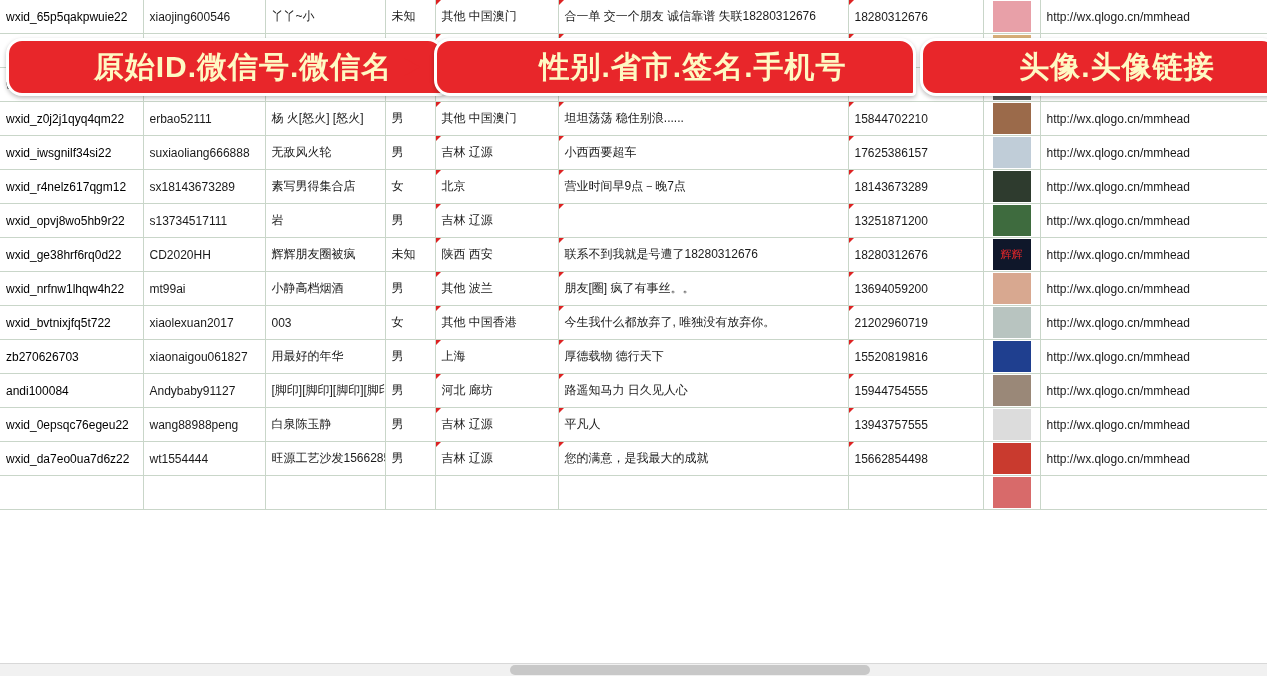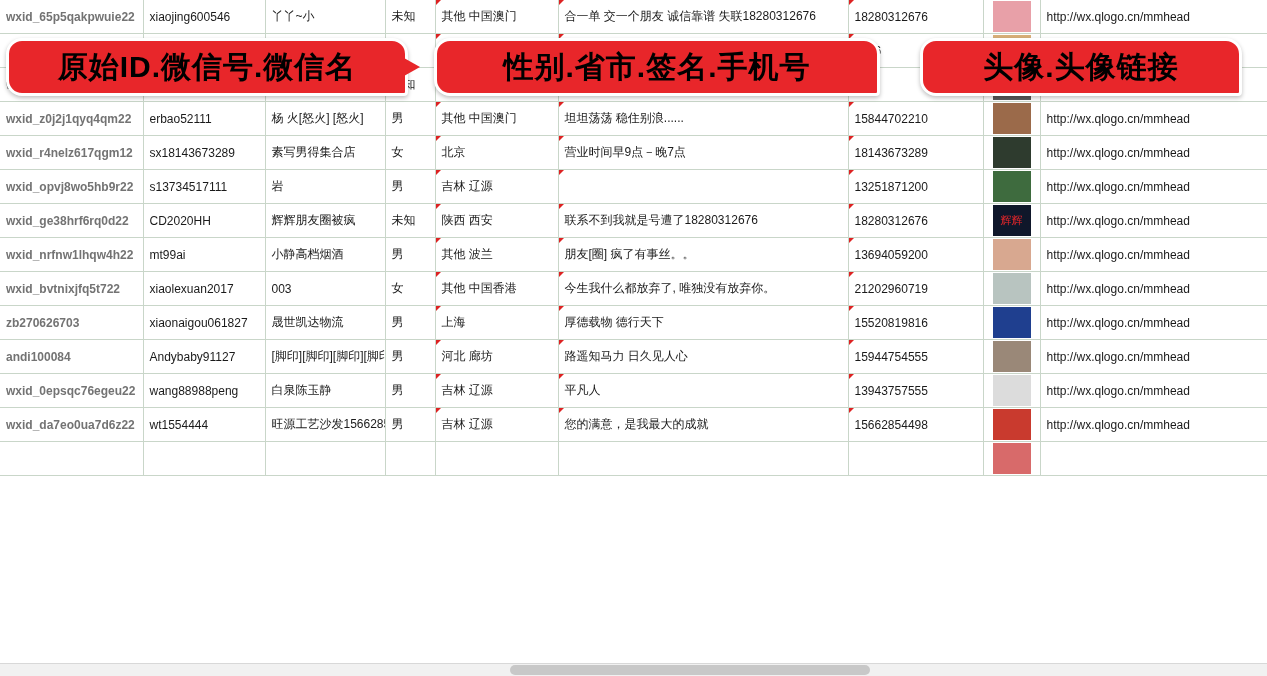--- a/index.html
+++ b/index.html
@@ -43,21 +43,21 @@
   col.c0 { width: 143px; }
   col.c1 { width: 122px; }
   col.c2 { width: 120px; }
   col.c3 { width: 50px; }
   col.c4 { width: 123px; }
   col.c5 { width: 290px; }
   col.c6 { width: 135px; }
   col.c7 { width: 57px; }
   col.c8 { width: 227px; }
 
-  td.id-col { color: #737373; font-weight: bold; }
+  td.id-col { color: #000000; }
   td.link-col { color: #1a1a1a; }
   td.img-col { padding: 0; text-align: center; }
 
   .thumb {
     width: 38px;
     height: 31px;
     display: inline-block;
     vertical-align: middle;
     position: relative;
     overflow: hidden;
@@ -81,31 +81,32 @@
     left: 0;
     top: 0;
     border-top: 5px solid #d22;
     border-right: 5px solid transparent;
   }
 
   
   .banner {
     position: absolute;
     background: #e8262a;
-    color: #000000;
+    color: #fef9c3;
     font-weight: bold;
     font-family: "Liberation Sans", sans-serif;
     border-radius: 16px;
     border: 3px solid #ffffff;
     box-shadow: 0 2px 4px rgba(0,0,0,0.25);
     white-space: nowrap;
     display: flex;
     align-items: center;
     justify-content: center;
     letter-spacing: 1px;
+    padding-left: 36px;
   }
   #banner1 {
     left: 6px;
     top: 38px;
     width: 396px;
     height: 52px;
     font-size: 30px;
     border-bottom-right-radius: 4px;
   }
   #banner2 {
@@ -210,20 +211,31 @@
         <td>erbao52111</td>
         <td>杨 火[怒火] [怒火]</td>
         <td>男</td>
         <td class="corner">其他 中国澳门</td>
         <td class="corner">坦坦荡荡 稳住别浪......</td>
         <td class="corner">15844702210</td>
         <td class="img-col"><span class="thumb" style="background:#9b6a4a"></span></td>
         <td class="link-col">http://wx.qlogo.cn/mmhead</td>
       </tr>
       <tr>
+        <td class="id-col">wxid_iwsgnilf34si22</td>
+        <td>suxiaoliang666888</td>
+        <td>无敌风火轮</td>
+        <td>男</td>
+        <td class="corner">吉林 辽源</td>
+        <td class="corner">小西西要超车</td>
+        <td class="corner">17625386157</td>
+        <td class="img-col"><span class="thumb" style="background:#c0cdd8"></span></td>
+        <td class="link-col">http://wx.qlogo.cn/mmhead</td>
+      </tr>
+      <tr>
         <td class="id-col">wxid_r4nelz617qgm12</td>
         <td>sx18143673289</td>
         <td>素写男得集合店</td>
         <td>女</td>
         <td class="corner">北京</td>
         <td class="corner">营业时间早9点－晚7点</td>
         <td class="corner">18143673289</td>
         <td class="img-col"><span class="thumb" style="background:#2e3b2e"></span></td>
         <td class="link-col">http://wx.qlogo.cn/mmhead</td>
       </tr>
@@ -267,21 +279,21 @@
         <td>女</td>
         <td class="corner">其他 中国香港</td>
         <td class="corner">今生我什么都放弃了, 唯独没有放弃你。</td>
         <td class="corner">21202960719</td>
         <td class="img-col"><span class="thumb" style="background:#b8c4c0"></span></td>
         <td class="link-col">http://wx.qlogo.cn/mmhead</td>
       </tr>
       <tr>
         <td class="id-col">zb270626703</td>
         <td>xiaonaigou061827</td>
-        <td>晟世凯达物流</td>
+        <td>用最好的年华</td>
         <td>男</td>
         <td class="corner">上海</td>
         <td class="corner">厚德载物 德行天下</td>
         <td class="corner">15520819816</td>
         <td class="img-col"><span class="thumb" style="background:#1f3f8f"></span></td>
         <td class="link-col">http://wx.qlogo.cn/mmhead</td>
       </tr>
       <tr>
         <td class="id-col">andi100084</td>
         <td>Andybaby91127</td>

